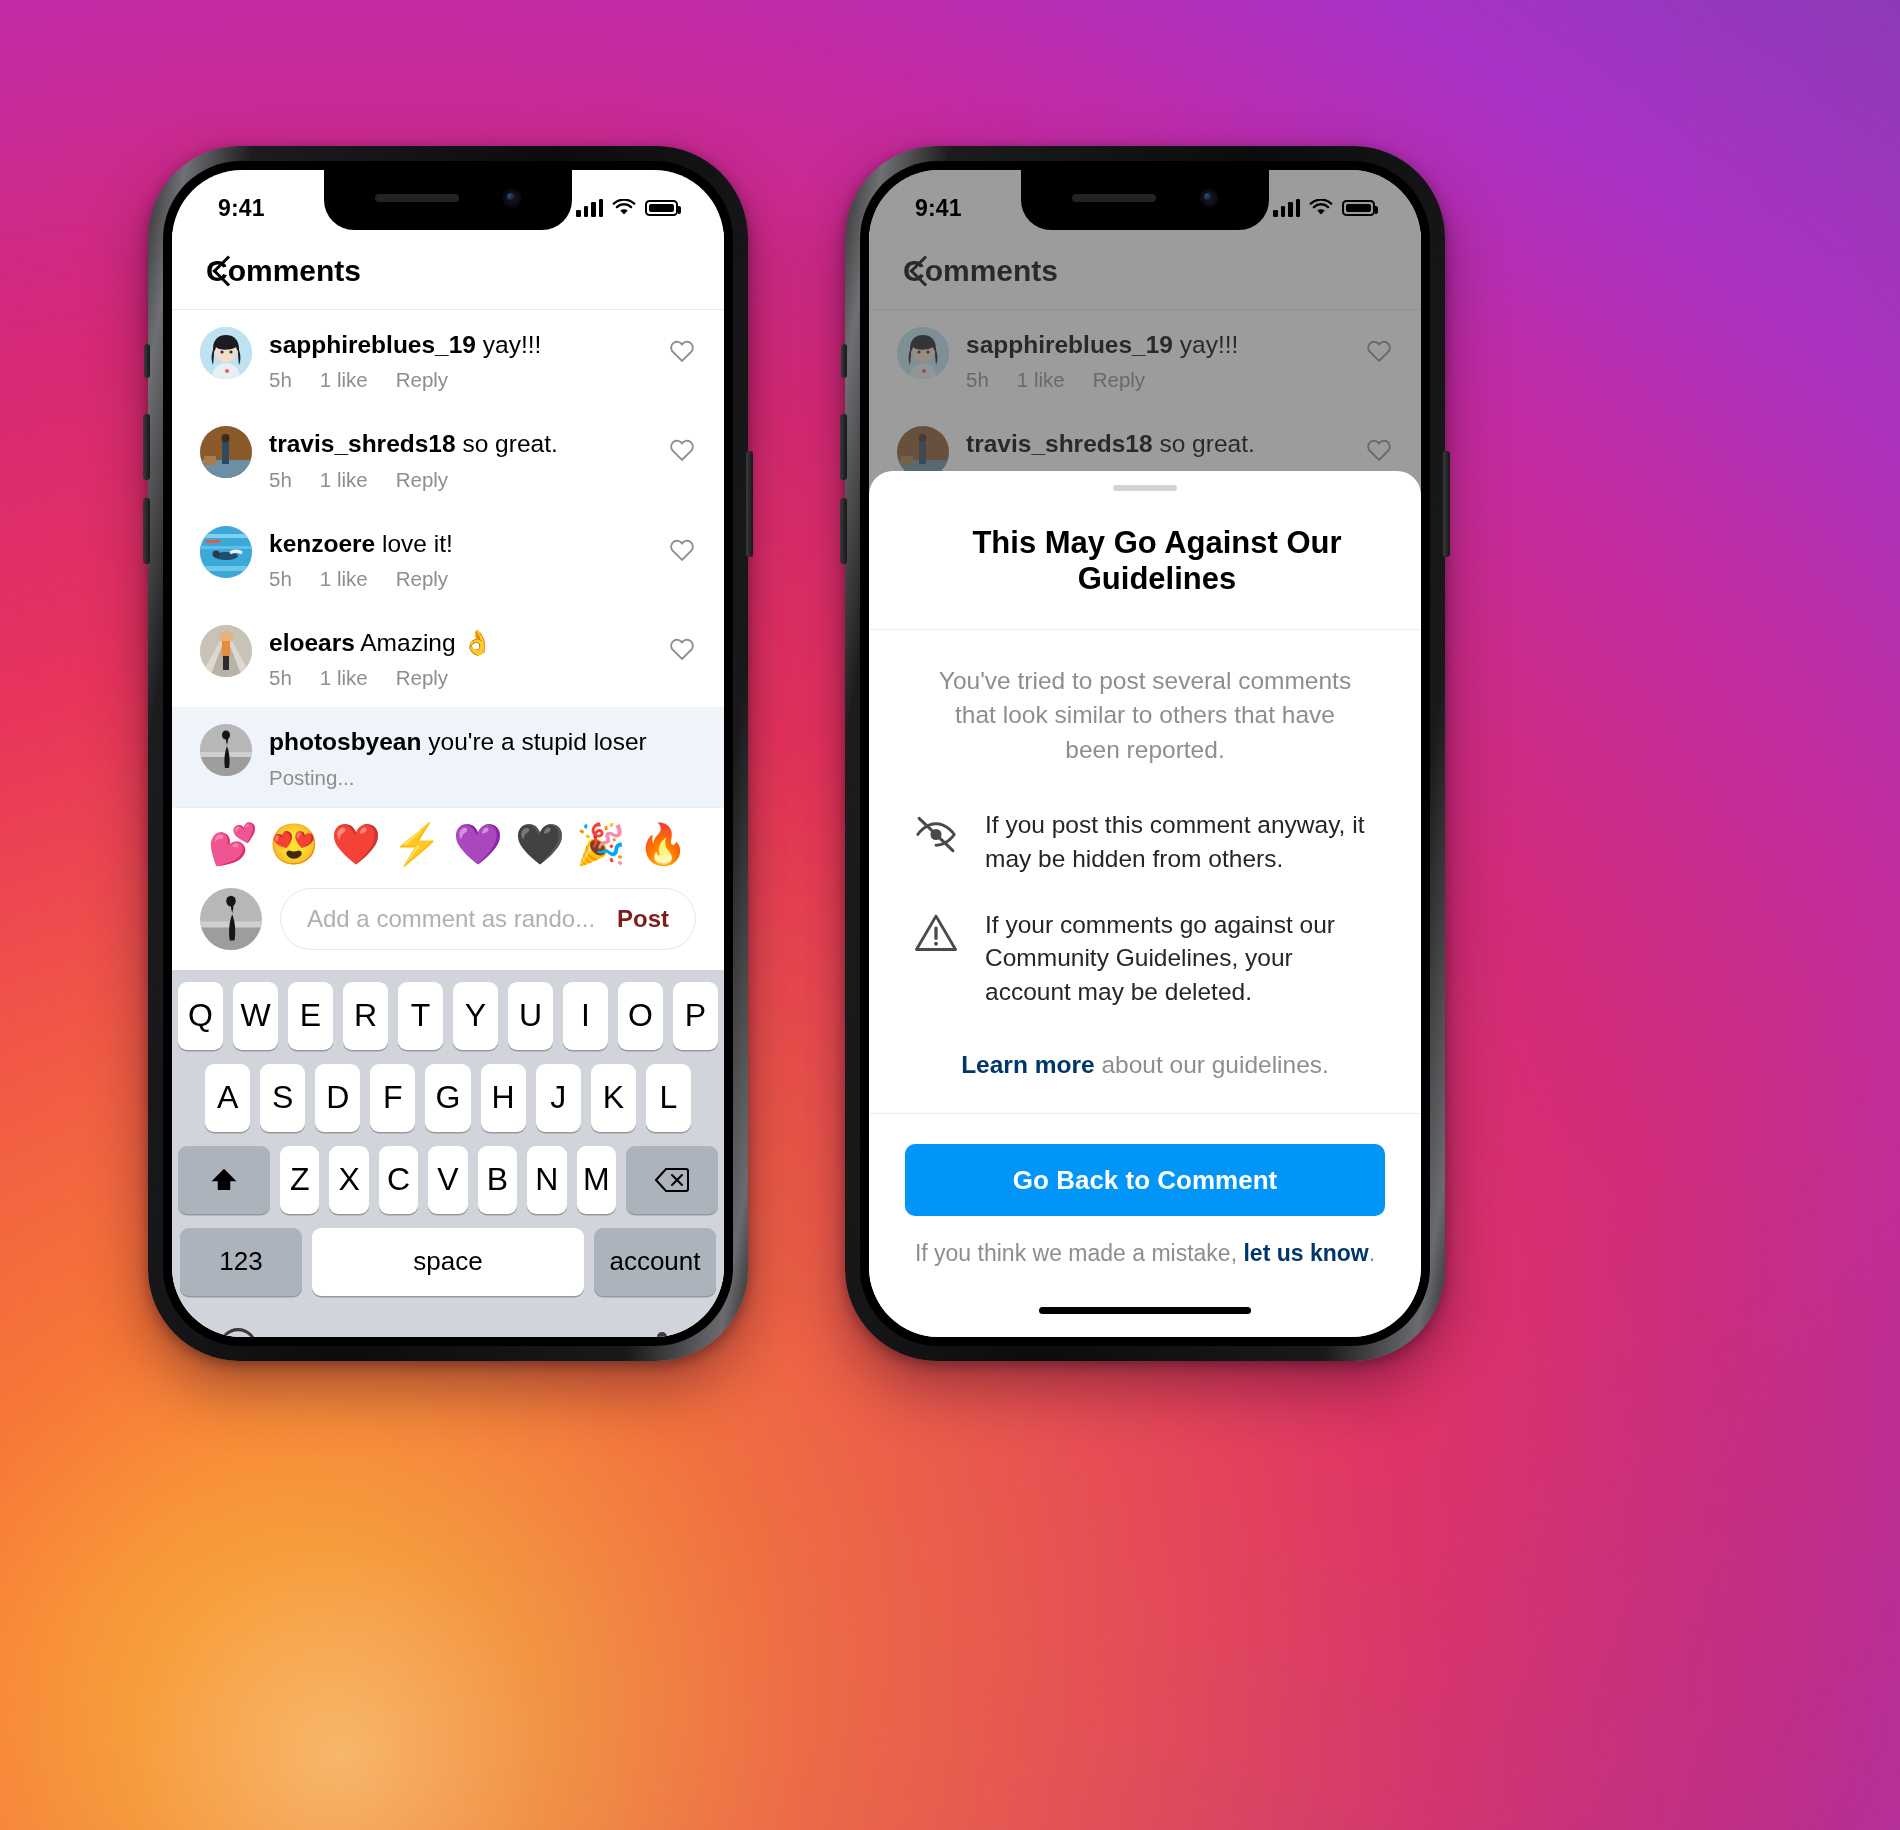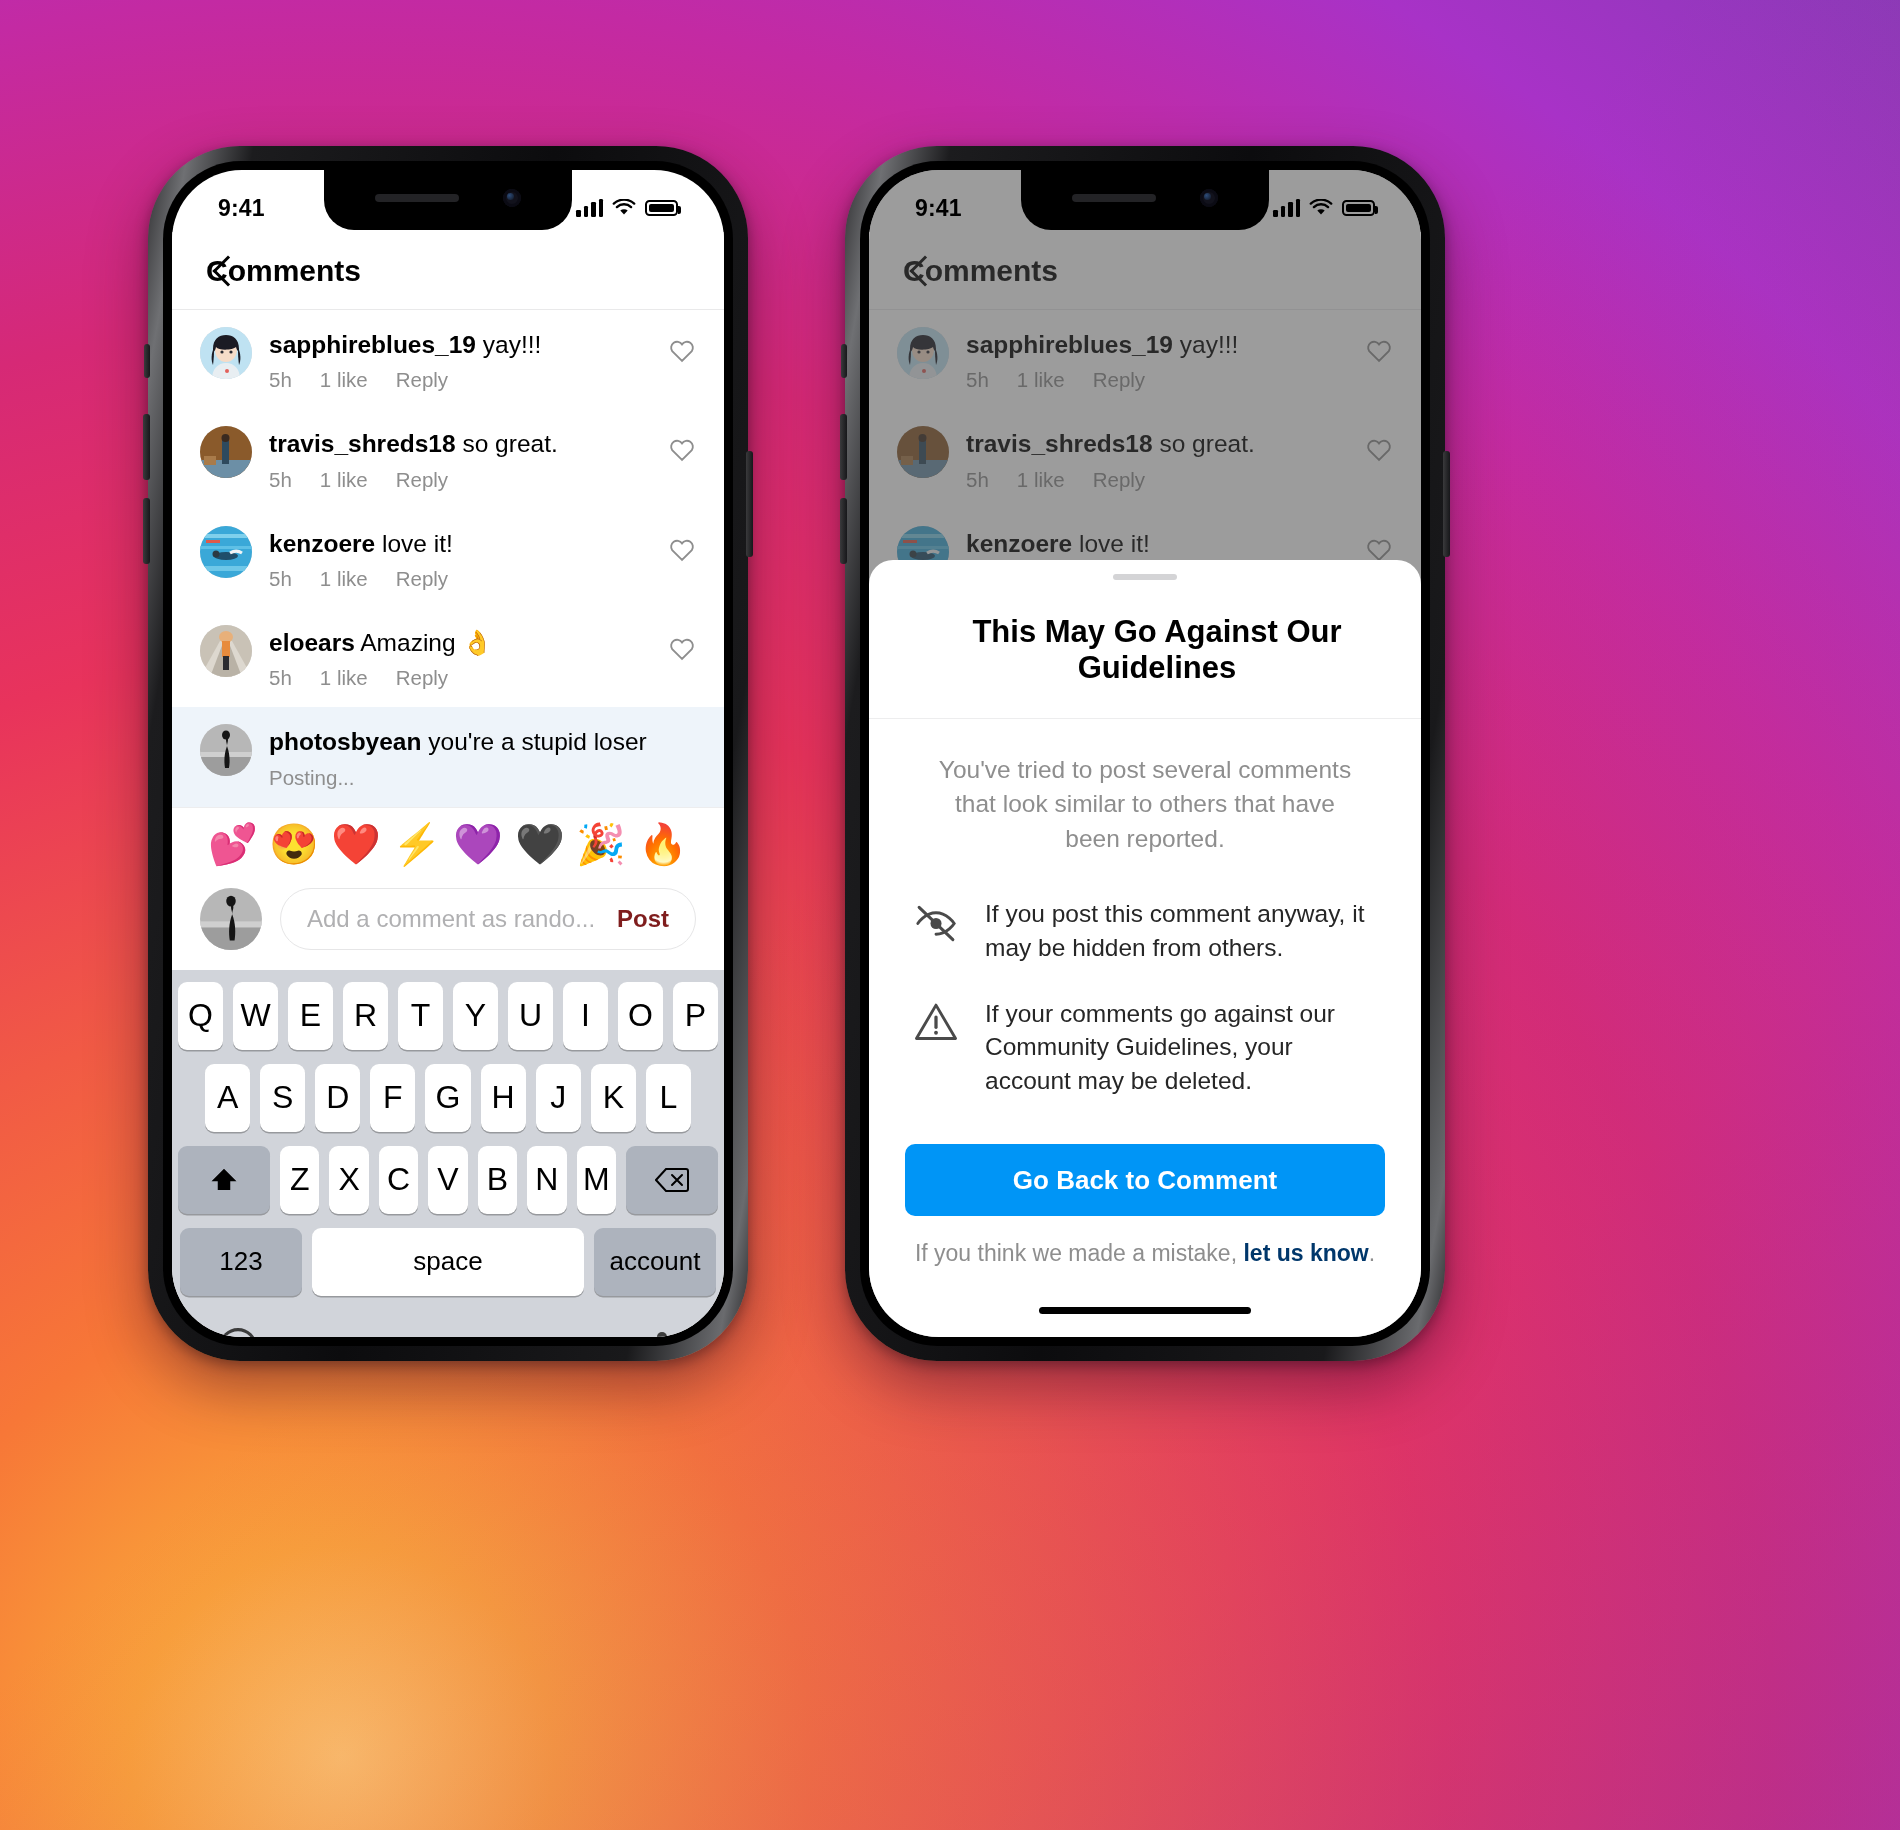--- a/index.html
+++ b/index.html
@@ -646,20 +646,23 @@
           <span class="bullet-ico">
             <svg viewBox="0 0 24 24">
               <path d="M12 3.2 22.2 20.6H1.8z" fill="none" stroke="#4a4a4a" stroke-width="1.5" stroke-linejoin="round"></path>
               <path d="M12 9.4v5.4" stroke="#4a4a4a" stroke-width="1.7" stroke-linecap="round"></path>
               <circle cx="12" cy="17.6" r="1" fill="#4a4a4a"></circle>
             </svg>
           </span>
           <span class="bullet-txt">If your comments go against our Community Guidelines, your account may be deleted.</span>
         </div>
 
+        <div class="learn-row">
+          <a href="#">Learn more</a><span> about our guidelines.</span>
+        </div>
 
         <div class="cta-wrap">
           <button class="cta">Go Back to Comment</button>
         </div>
 
         <div class="mistake-row">
           <span>If you think we made a mistake, </span><a href="#">let us know</a><span>.</span>
         </div>
 
         <div class="sheet-home">

